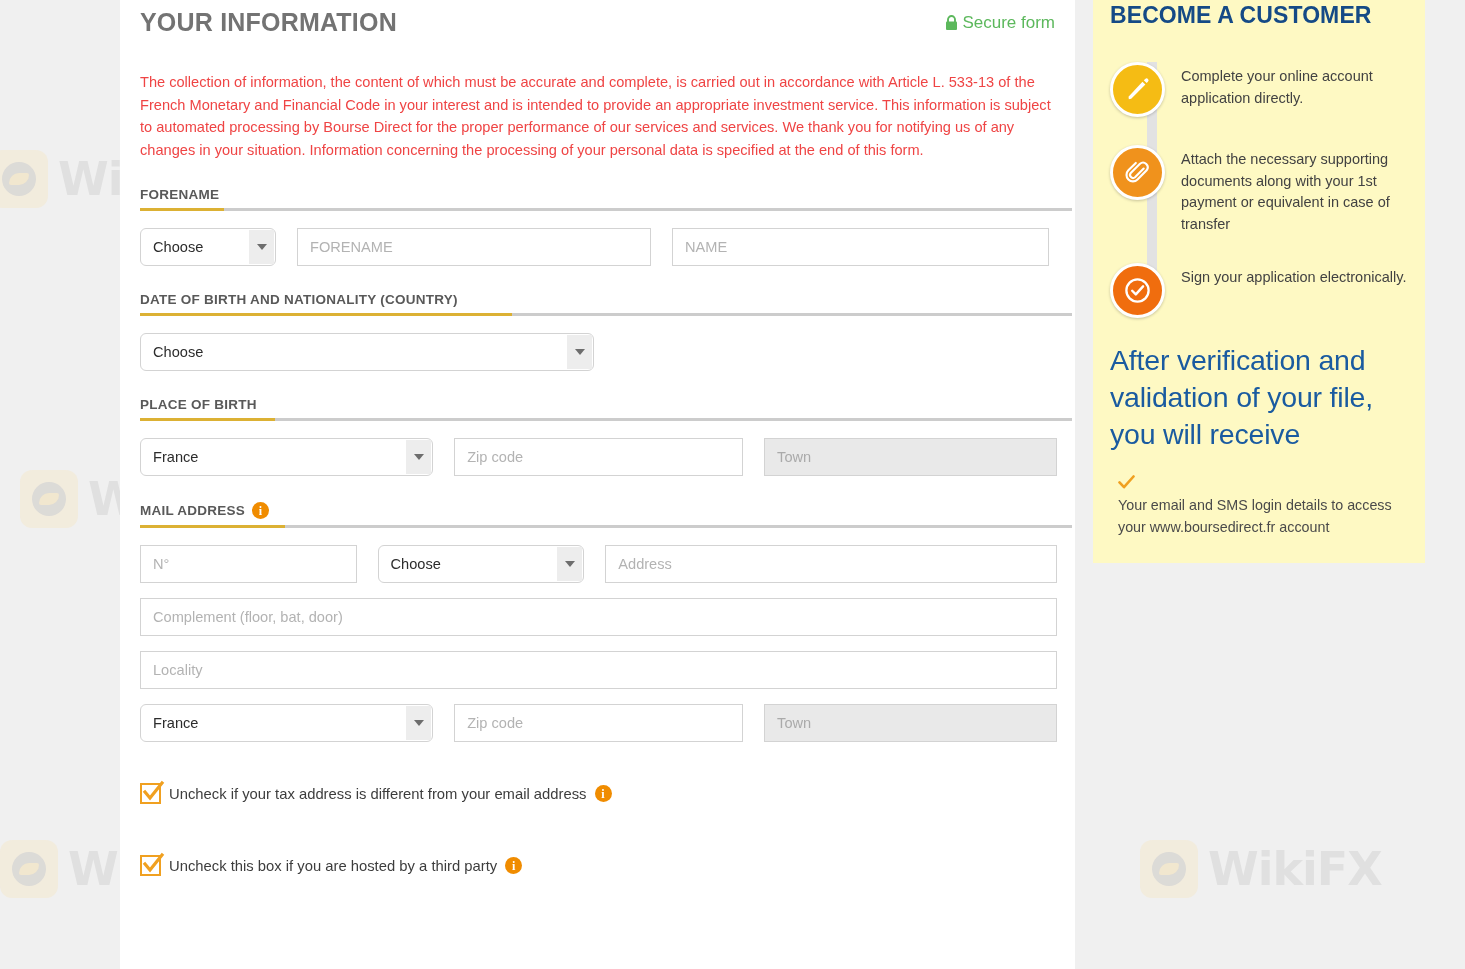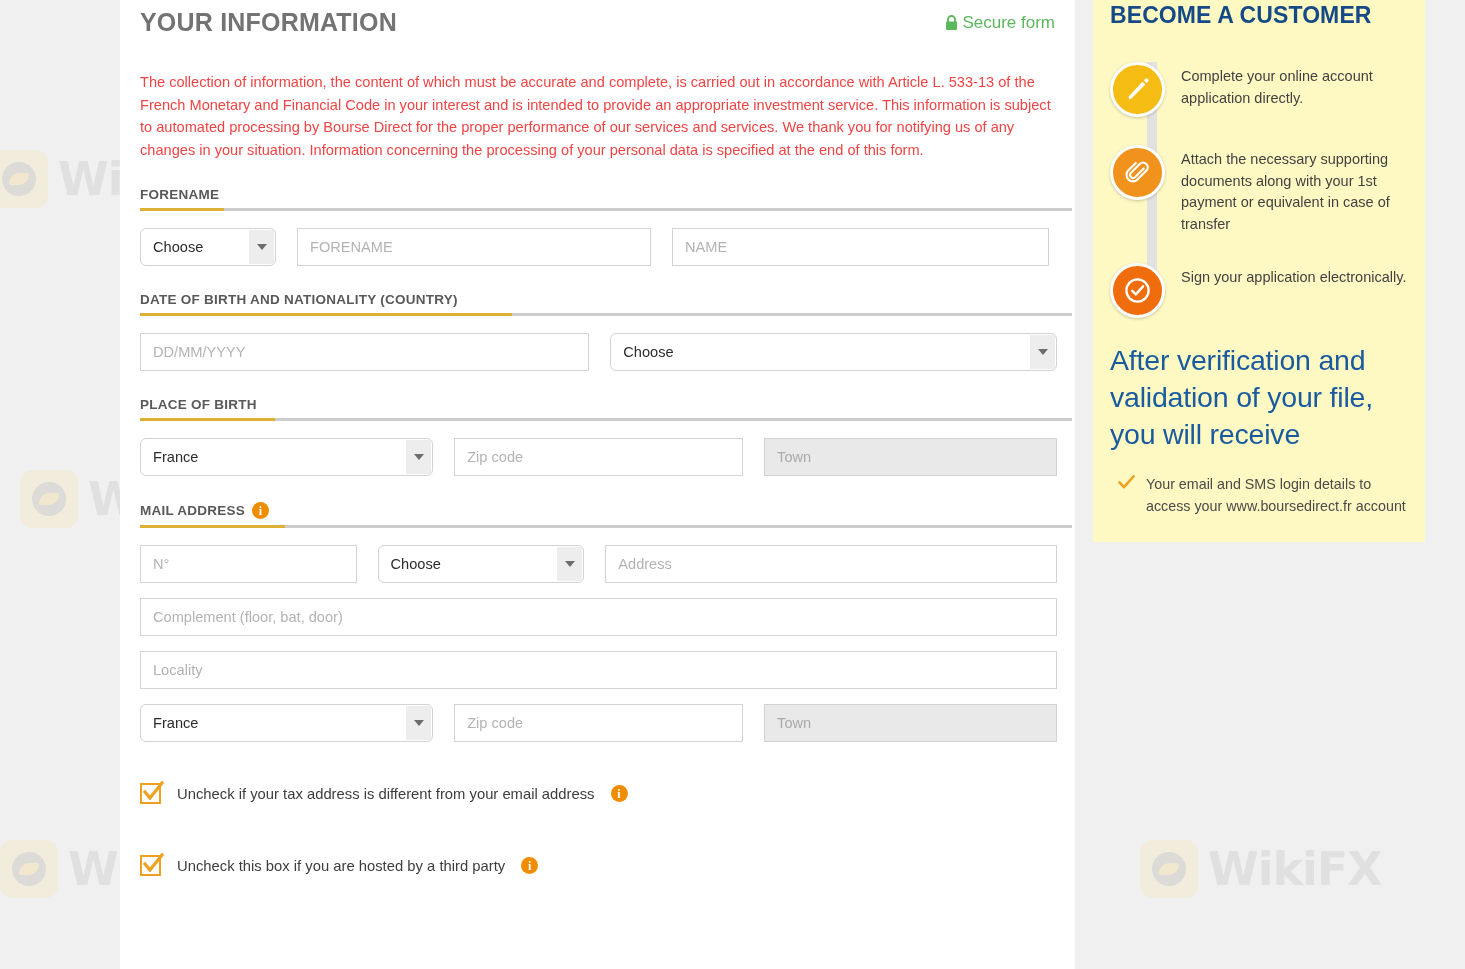--- a/index.html
+++ b/index.html
@@ -194,21 +194,21 @@
   .w-town { width: 296px; }
   .w-no { width: 218px; }
   .w-street-type { width: 208px; }
   .w-address { width: 455px; }
   .w-full { width: 932px; }
 
   
   .cb-row {
     display: flex;
     align-items: center;
-    gap: 16px;
+    gap: 8px;
     margin-top: 31px;
     padding-left: 2px;
     font-size: 14.8px;
     color: #3d3d3d;
   }
   .cb {
     width: 21px; height: 21px;
     border: 2px solid #f0a020;
     background: #ffffff;
     position: relative;
@@ -277,23 +277,24 @@
   #after-heading {
     font-size: 28.5px;
     line-height: 37px;
     font-weight: normal;
     color: #1a5ba0;
     margin: 24px 0 0 0;
     letter-spacing: -.2px;
   }
   .bullet {
     display: flex;
-    gap: 11px;
+    gap: 0;
     margin-top: 20px;
     padding-left: 8px;
+    flex-direction: column;
   }
   .bullet .check { flex: none; padding-top: 2px; }
   .bullet .btext {
     font-size: 14.3px;
     line-height: 22.3px;
     color: #4a4a4a;
   }
 </style>
 </head>
 <body>
@@ -389,21 +390,20 @@
         </div>
       </div>
 
       <div class="section">
         <div class="section-head">
           <span>DATE OF BIRTH AND NATIONALITY (COUNTRY)</span>
         </div>
         <div class="rule w-dob"></div>
 
         <div class="row">
-          <div class="fld placeholder w-dob-date">DD/MM/YYYY</div>
           <div class="fld sel w-nationality">
             <span>Choose</span>
             <span class="arrow-box">
                 <span class="caret"></span>
               </span>
           </div>
         </div>
       </div>
 
       <div class="section">

